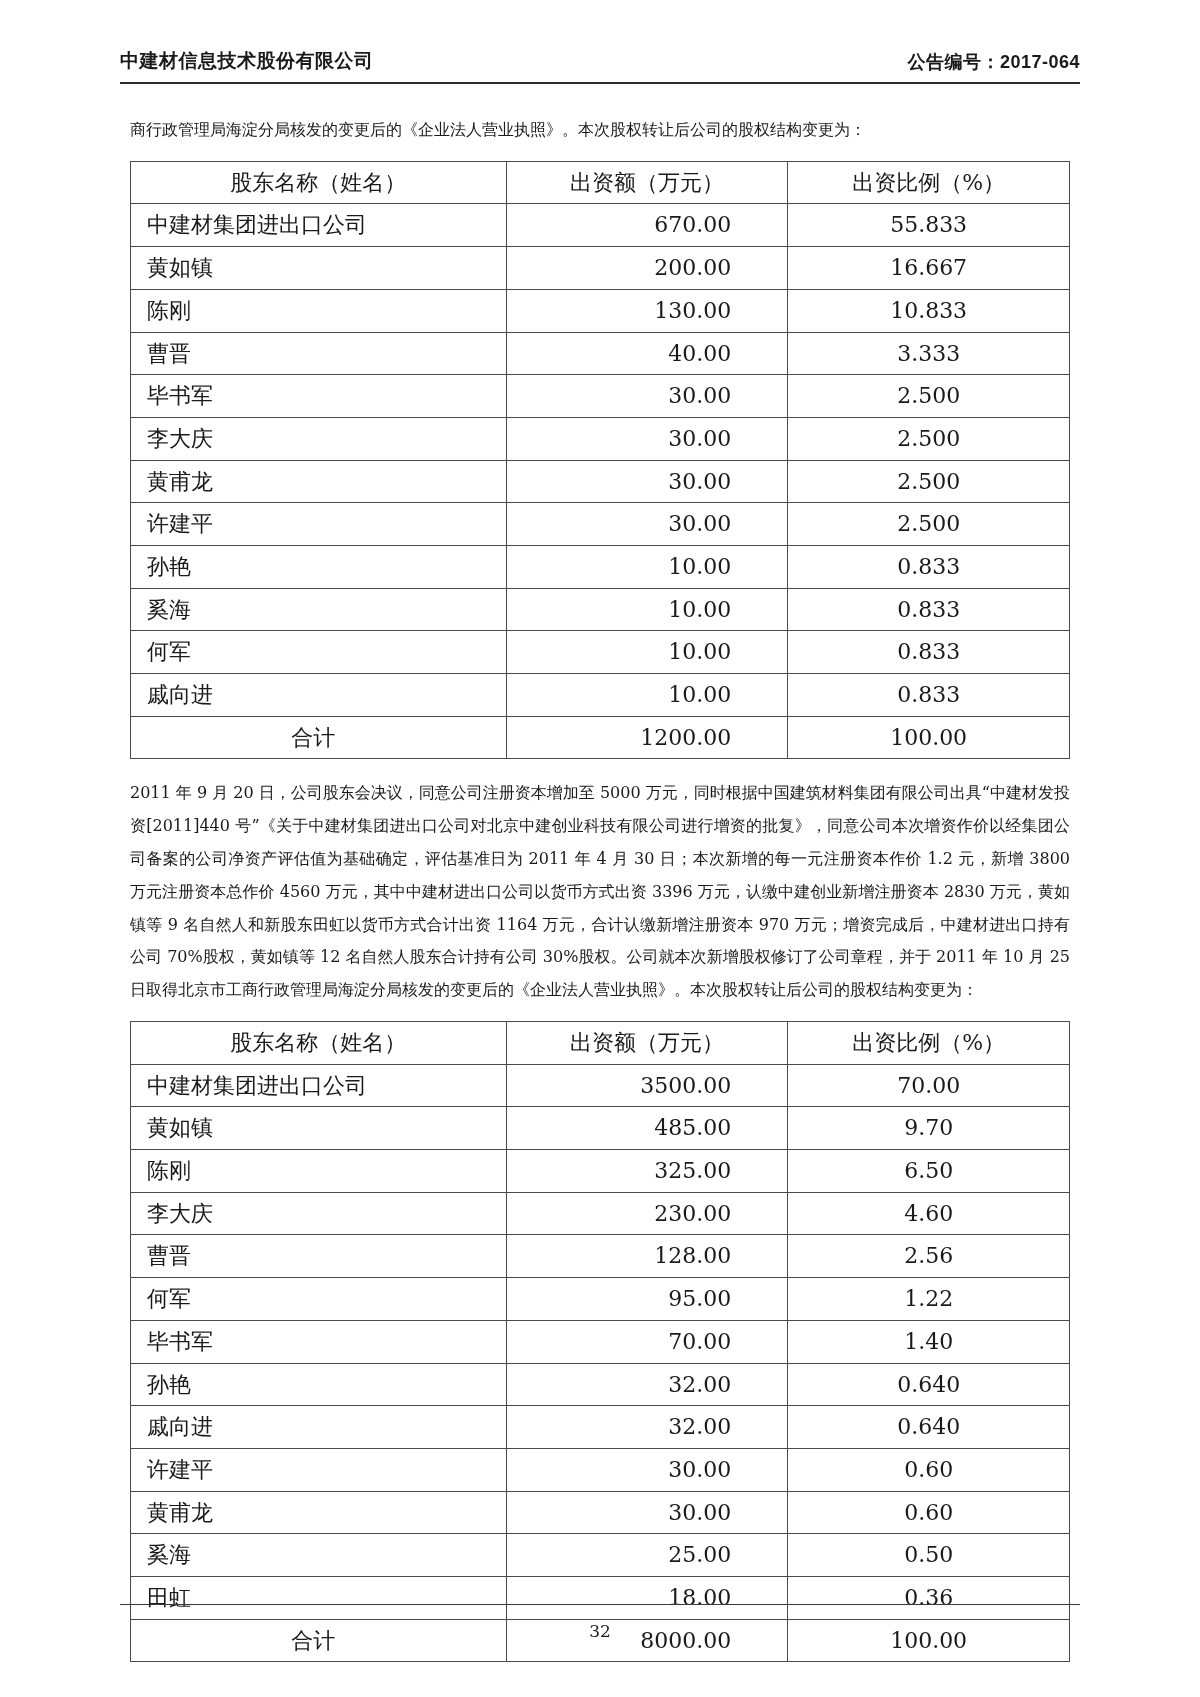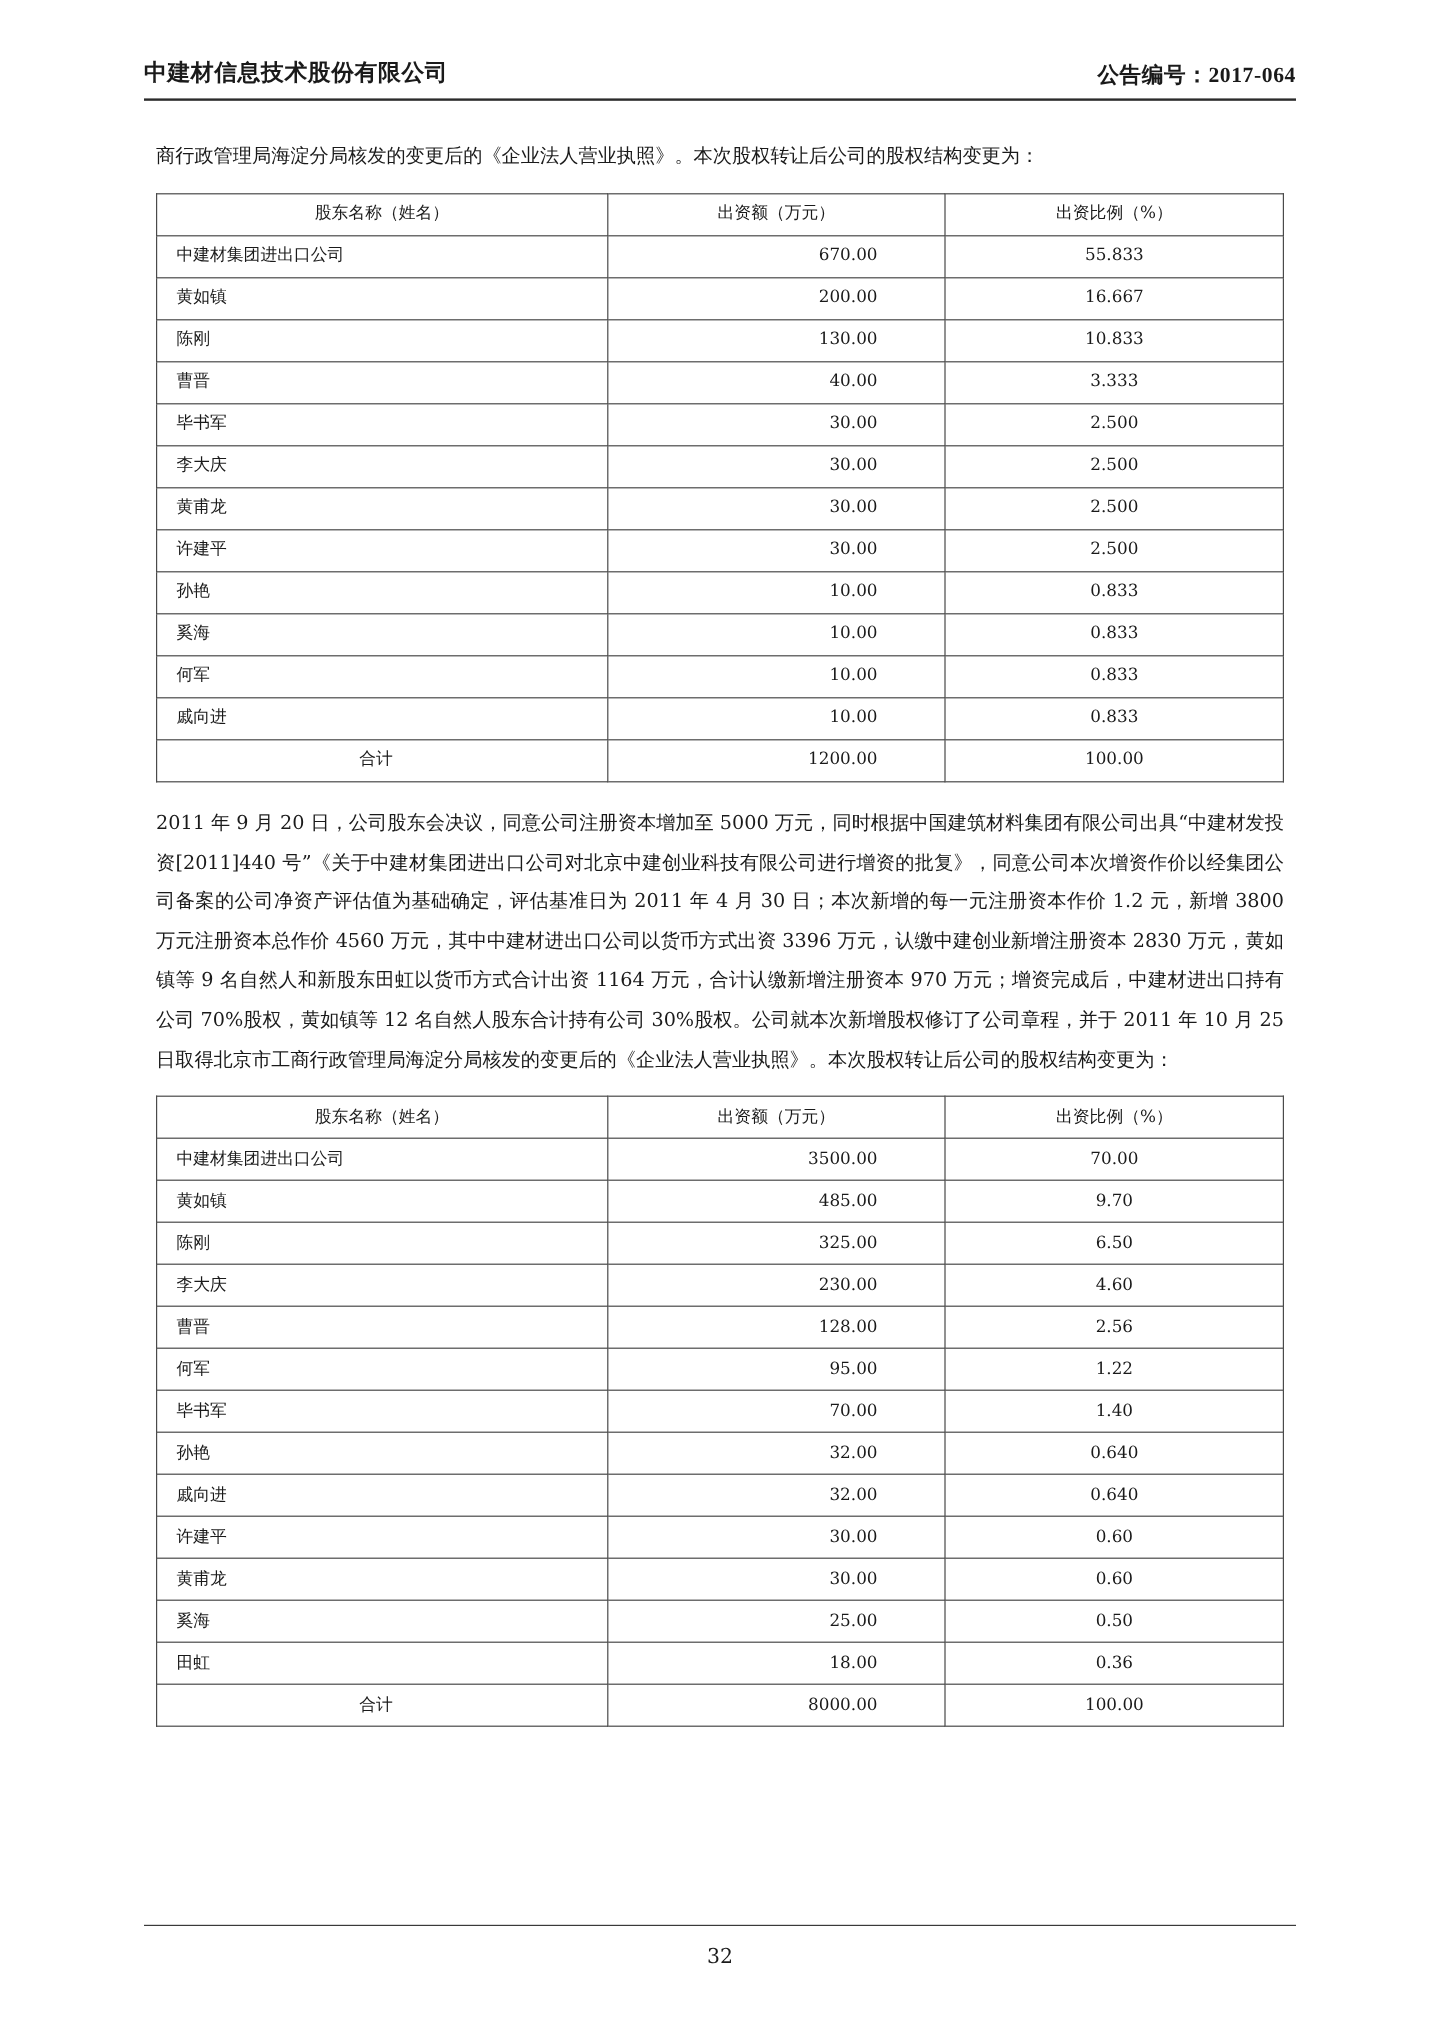--- a/index.html
+++ b/index.html
@@ -35,42 +35,42 @@
     letter-spacing: 0.5px;
   }
   .doc-header .left {
     font-weight: 600;
   }
   .doc-header .right {
     font-weight: 600;
     font-size: 18px;
   }
   .doc-header .right .num {
-    font-family: Liberation Serif, serif;
+    font-family: Liberation Sans, sans-serif;
     text-align: center;
   }
 
   .body-block {
     margin-top: 30px;
     padding: 0 10px;
   }
   p.para {
     margin: 0 0 0 0;
     font-size: 16px;
     line-height: 2.05;
     text-align: justify;
     text-justify: inter-ideograph;
     text-indent: 0;
   }
 
   table.shtable {
     width: 100%;
     border-collapse: collapse;
     margin-top: 14px;
-    font-size: 14px;
+    font-size: 22px;
   }
   table.shtable th, table.shtable td {
     border: 1px solid #4a4a4a;
     padding: 6px 10px;
     line-height: 1.35;
     height: 22px;
   }
   table.shtable thead th {
     text-align: center;
     font-weight: normal;

